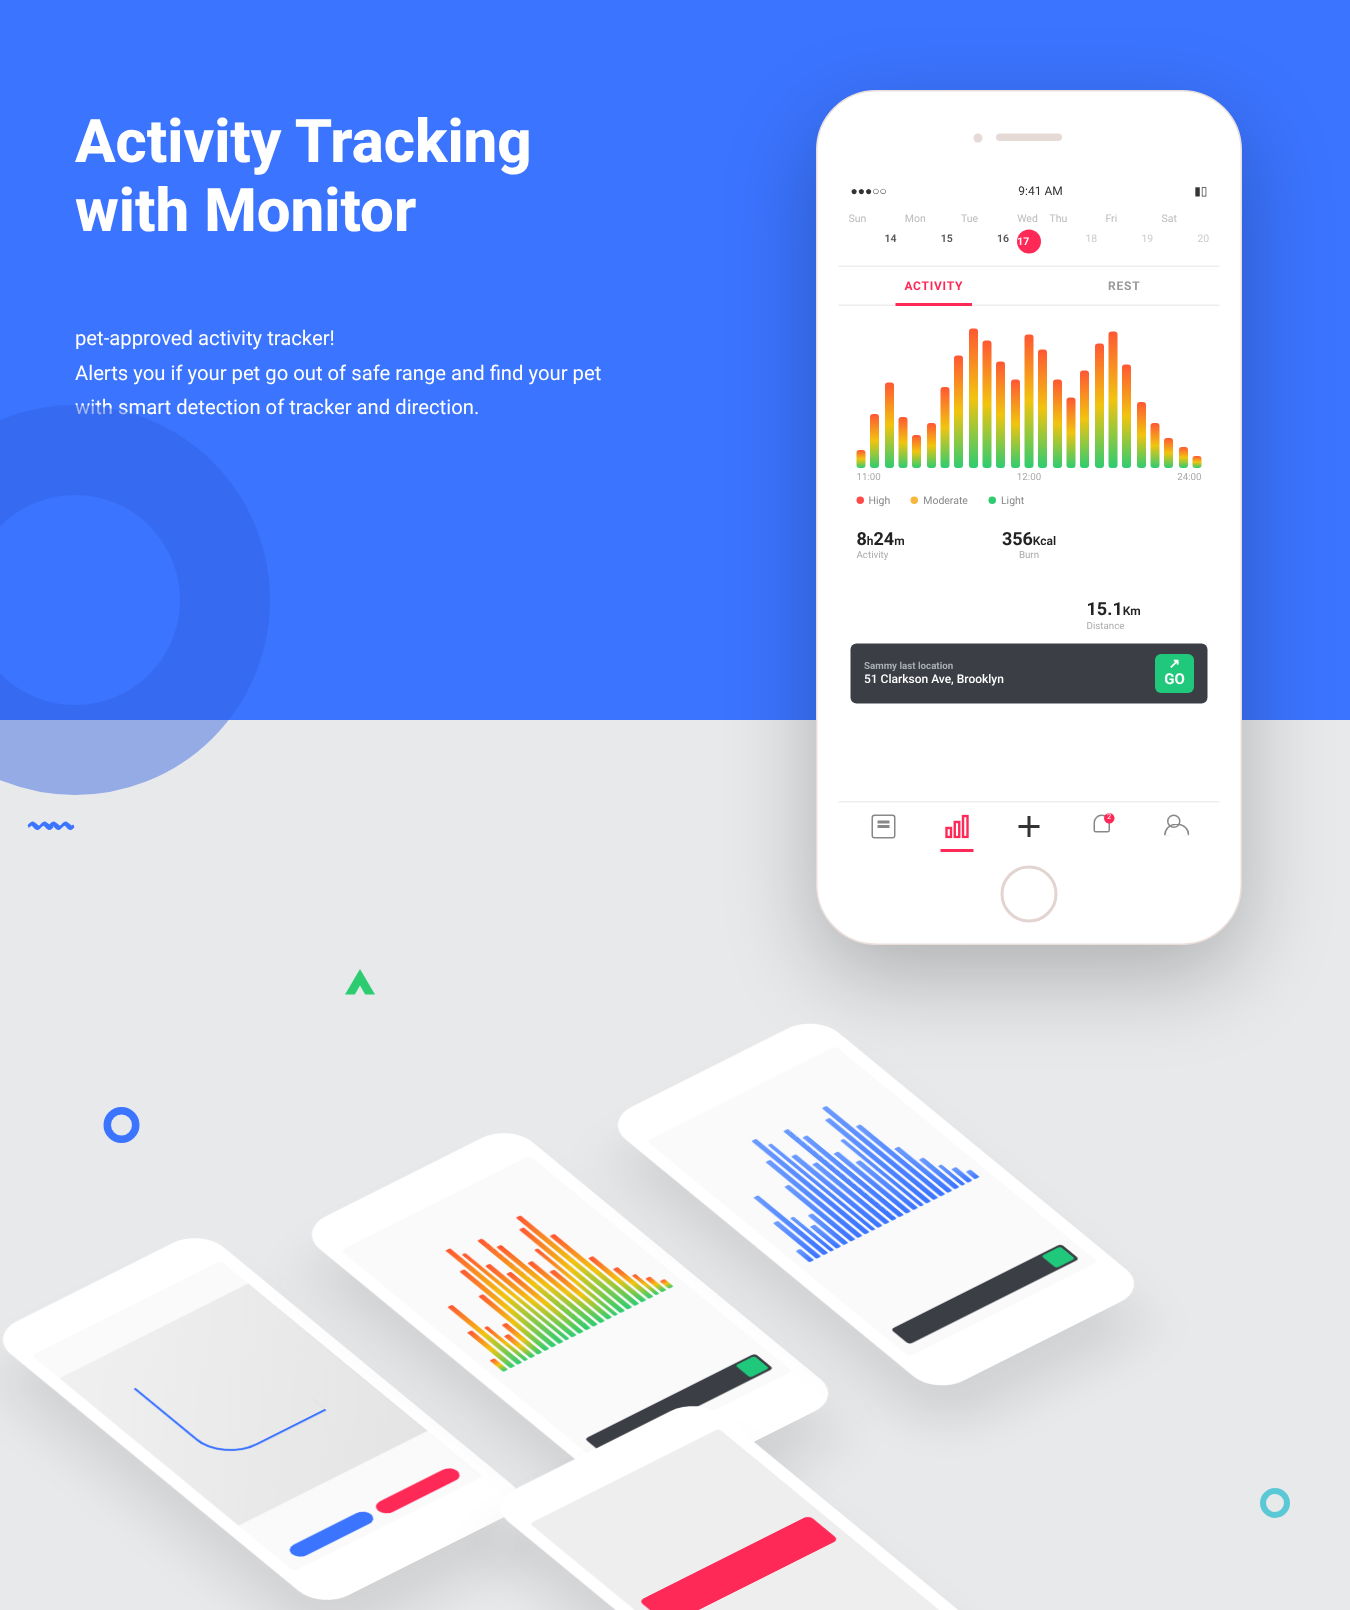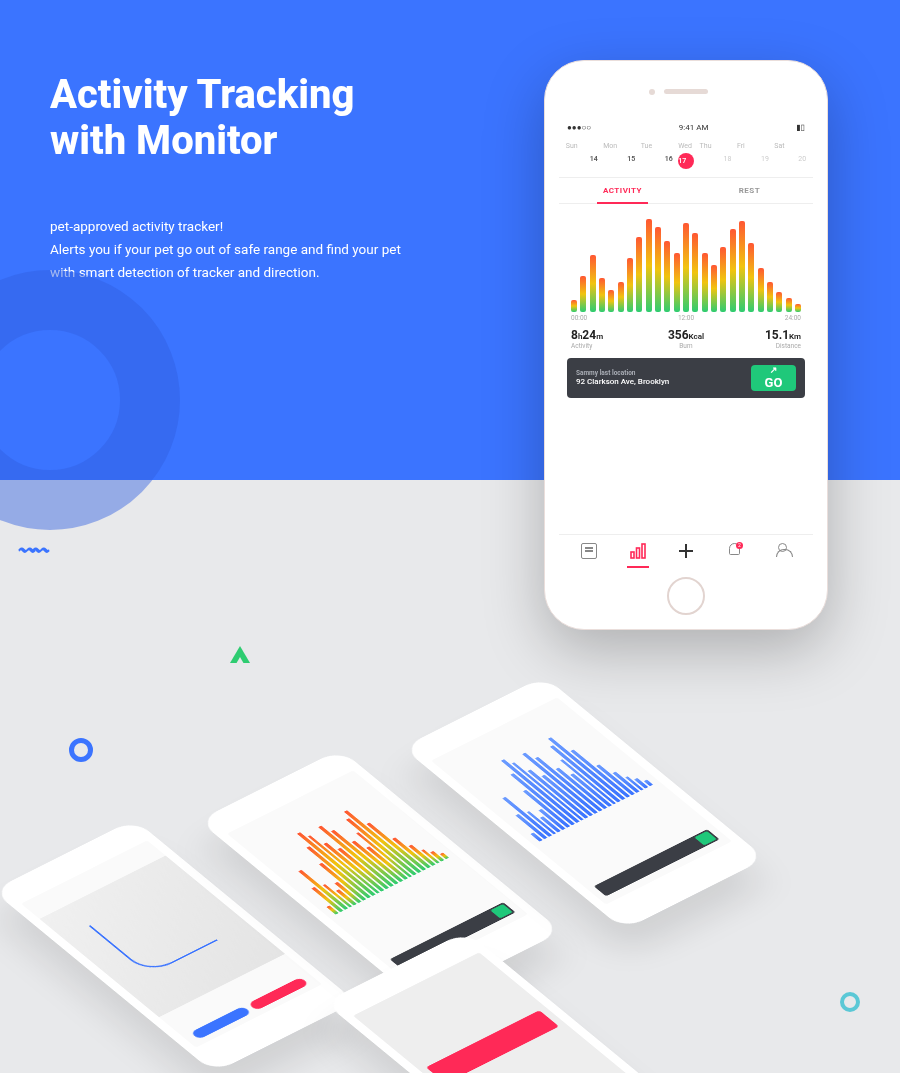--- a/index.html
+++ b/index.html
@@ -40,21 +40,21 @@
   .legend{display:flex;gap:14px;padding:8px 12px;font-size:7px;color:#888;}
   .dot{width:5px;height:5px;border-radius:50%;display:inline-block;margin-right:3px;vertical-align:middle;}
   .stats{display:flex;padding:6px 12px 8px;}
   .stat{flex:1;}
   .stat-val{font-size:12px;font-weight:700;color:#222;}
   .stat-val small{font-size:8px;font-weight:600;}
   .stat-lab{font-size:6.5px;color:#aaa;}
   .loc-card{margin:0 8px;background:#3b3e45;border-radius:4px;padding:7px 9px;display:flex;align-items:center;justify-content:space-between;color:#fff;position:relative;}
   .loc-txt{font-size:6.5px;color:#a9adb5;font-weight:bold;}
   .loc-addr{font-size:8px;color:#fff;font-weight:500;}
-  .go-btn{background:#1fc87a;color:#fff;width:45px;height:26px;border-radius:4px;display:flex;flex-direction:column;align-items:center;justify-content:center;font-size:13px;font-weight:700;}
+  .go-btn{background:#1fc87a;color:#fff;width:26px;height:26px;border-radius:4px;display:flex;flex-direction:column;align-items:center;justify-content:center;font-size:10px;font-weight:700;}
   .go-btn:before{content:'↗';font-size:9px;line-height:1;}
   .navbar{margin-top:auto;display:flex;justify-content:space-around;align-items:center;padding:8px 6px;border-top:1px solid #eee;background:#fff;}
   .nav-ic{width:16px;height:16px;position:relative;}
   .nav-feed{border:1.5px solid #888;border-radius:2px;}
   .nav-feed:after{content:'';position:absolute;top:3px;left:3px;right:3px;height:1.5px;background:#888;box-shadow:0 3px 0 #888;}
   .nav-plus:before,.nav-plus:after{content:'';position:absolute;background:#333;}
   .nav-plus:before{width:14px;height:2px;top:7px;left:1px;}
   .nav-plus:after{width:2px;height:14px;left:7px;top:1px;}
   .nav-bell{border:1.5px solid #888;border-radius:7px 7px 2px 2px;width:11px;height:12px;margin:0 auto;position:relative;}
   .nav-bell:after{content:'';position:absolute;top:-2px;right:-4px;width:7px;height:7px;background:#ff2957;border-radius:50%;font-size:5px;color:#fff;text-align:center;line-height:7px;}
@@ -170,42 +170,47 @@
         <div class="bar" style="height: 84%;"></div>
         <div class="bar" style="height: 92%;"></div>
         <div class="bar" style="height: 70%;"></div>
         <div class="bar" style="height: 44%;"></div>
         <div class="bar" style="height: 30%;"></div>
         <div class="bar" style="height: 20%;"></div>
         <div class="bar" style="height: 14%;"></div>
         <div class="bar" style="height: 8%;"></div>
       </div>
     <div class="axis">
-      <span>00:00</span>
+      <span>11:00</span>
         <span>12:00</span>
         <span>24:00</span>
+    </div>
+    <div class="legend">
+      <span><i class="dot" style="background:#ff4a4a"></i><span>High</span></span>
+      <span><i class="dot" style="background:#f6b73c"></i><span>Moderate</span></span>
+      <span><i class="dot" style="background:#2ecc71"></i><span>Light</span></span>
     </div>
     <div class="stats">
       <div class="stat">
         <div class="stat-val"><span>8</span><small>h</small><span>24</span><small>m</small></div>
         <div class="stat-lab">Activity</div>
       </div>
       <div class="stat" style="text-align:center;">
         <div class="stat-val"><span>356</span><small>Kcal</small></div>
         <div class="stat-lab">Burn</div>
       </div>
-      <div class="stat" style="text-align:right;">
+      <div class="stat" style="margin-top:47px;">
         <div class="stat-val"><span>15.1</span><small>Km</small></div>
         <div class="stat-lab">Distance</div>
       </div>
     </div>
     <div class="loc-card">
       <div>
         <div class="loc-txt">Sammy last location</div>
-        <div class="loc-addr">92 Clarkson Ave, Brooklyn</div>
+        <div class="loc-addr">51 Clarkson Ave, Brooklyn</div>
       </div>
       <div class="go-btn">
           <span>GO</span>
         </div>
     </div>
     <div class="navbar">
       <div class="nav-ic nav-feed"></div>
       <div class="nav-ic" style="position:relative;">
         <svg width="16" height="16" viewBox="0 0 16 16" fill="none" stroke="#ff2957" stroke-width="1.6">
             <rect x="1" y="9" width="3" height="6"></rect>

